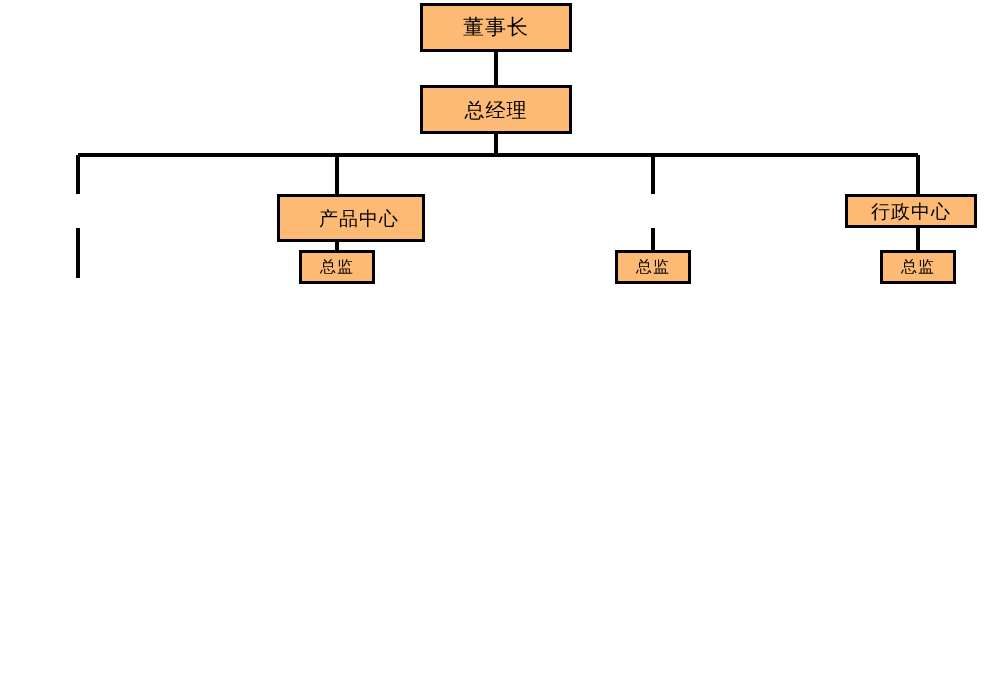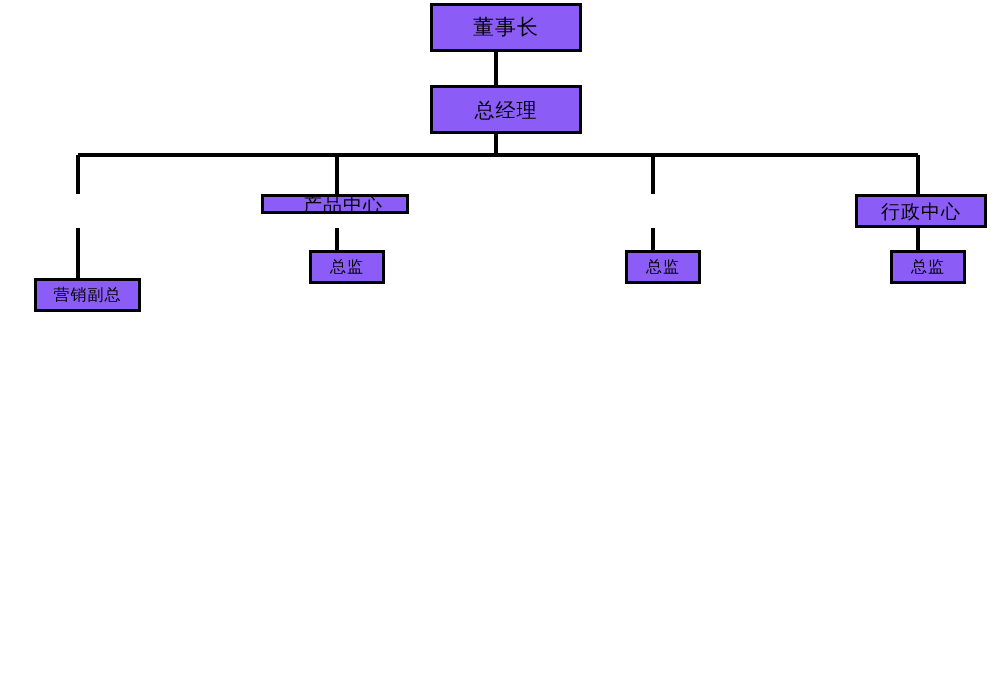--- a/index.html
+++ b/index.html
@@ -22,30 +22,29 @@
     position: absolute;
     left: 0;
     top: 0;
     width: 1000px;
     height: 676px;
     pointer-events: none;
   }
   .node {
     position: absolute;
     box-sizing: border-box;
-    background: #8b5cf6;
+    background: #fdba74;
     border: 3px solid #000000;
     display: flex;
     align-items: center;
     justify-content: center;
     color: #000000;
     white-space: nowrap;
     letter-spacing: 1px;
     z-index: 2;
-    margin-left: 10px;
   }
   .node-label {
     display: block;
     line-height: 1;
     font-weight: 400;
   }
   .lvl1 { font-size: 21px; }
   .lvl2 { font-size: 20px; }
   .lvl3 { font-size: 19px; }
   .lvl4 { font-size: 16px; }
@@ -73,32 +72,29 @@
 
   <div class="node lvl1" style="left:420px; top:3px; width:152px; height:49px;">
     <span class="node-label">董事长</span>
   </div>
 
   <div class="node lvl2" style="left:420px; top:85px; width:152px; height:49px;">
     <span class="node-label">总经理</span>
   </div>
 
 
-  <div class="node lvl3" style="left:251px; top:194px; width:148px; height:20px;padding-left:16px;">
+  <div class="node lvl3" style="left:277px; top:194px; width:148px; height:48px;padding-left:16px;">
     <span class="node-label">产品中心</span>
   </div>
 
 
   <div class="node lvl3" style="left:845px; top:194px; width:132px; height:34px;">
     <span class="node-label">行政中心</span>
   </div>
 
-  <div class="node lvl4" style="left:24px; top:278px; width:107px; height:34px;">
-    <span class="node-label">营销副总</span>
-  </div>
 
   <div class="node lvl4" style="left:299px; top:250px; width:76px; height:34px;">
     <span class="node-label">总监</span>
   </div>
 
   <div class="node lvl4" style="left:615px; top:250px; width:76px; height:34px;">
     <span class="node-label">总监</span>
   </div>
 
   <div class="node lvl4" style="left:880px; top:250px; width:76px; height:34px;">

